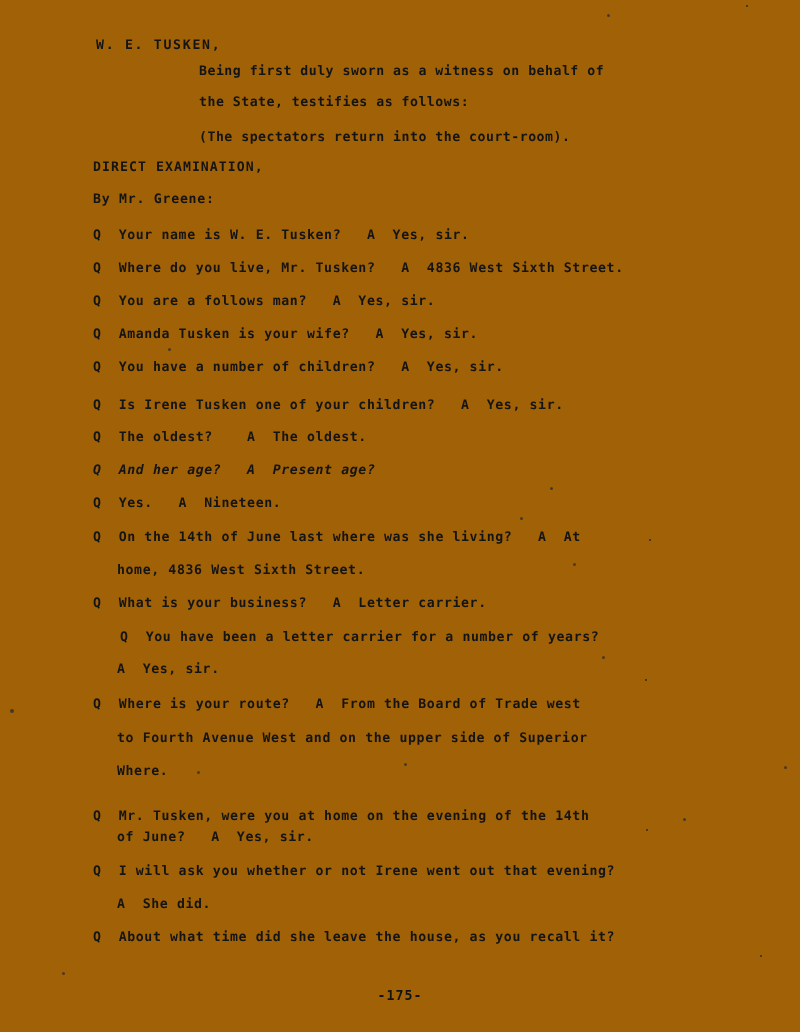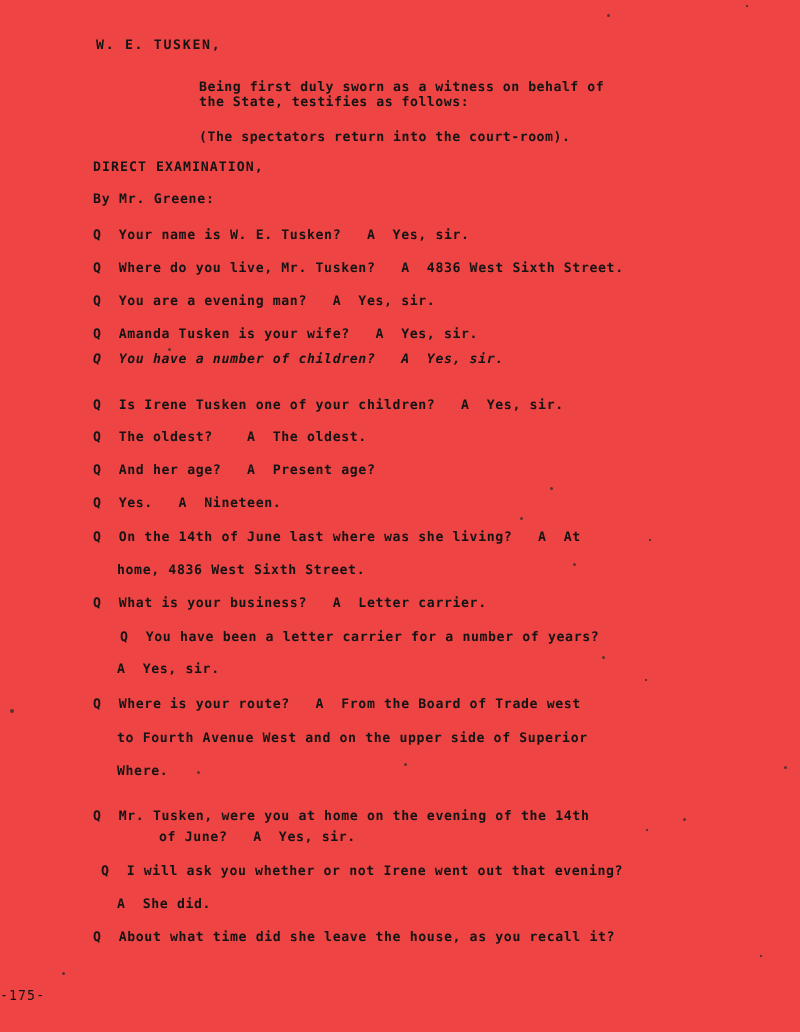--- a/index.html
+++ b/index.html
@@ -8,21 +8,21 @@
     padding: 0;
     background: #ffffff;
   }
   body {
     font-family: "DejaVu Sans Mono", "Liberation Mono", monospace;
   }
   #page {
     position: relative;
     width: 800px;
     height: 1032px;
-    background: #ef4444;
+    background: #a16207;
     overflow: hidden;
   }
   
   .tw {
     position: absolute;
     font-family: "DejaVu Sans Mono", "Liberation Mono", monospace;
     font-size: 13.2px;
     line-height: 16px;
     color: #141414;
     white-space: pre;
@@ -32,21 +32,21 @@
     text-rendering: geometricPrecision;
   }
   .witness-name {
     left: 96px;
     top: 38px;
     letter-spacing: 1.7px;
     font-weight: 700;
   }
   .sworn-block {
     left: 199px;
-    top: 80px;
+    top: 64px;
     line-height: 15px;
     letter-spacing: 0.5px;
   }
   .spectators {
     left: 199px;
     top: 130px;
     letter-spacing: 0.5px;
   }
   .heading-direct {
     left: 93px;
@@ -66,26 +66,26 @@
   }
   .cont {
     left: 117px;
     letter-spacing: 0.62px;
   }
   .page-number {
     position: absolute;
     left: 0;
     right: 0;
     top: 988px;
-    text-align: left;
+    text-align: center;
     font-family: "DejaVu Sans Mono", "Liberation Mono", monospace;
     font-size: 13.2px;
     color: #141414;
     letter-spacing: 1.1px;
-    font-weight: 400;
+    font-weight: 700;
   }
   
   .speck {
     position: absolute;
     background: #2b2b2b;
     border-radius: 50%;
     opacity: 0.75;
   }
   .speck.sq { border-radius: 0; }
 </style>
@@ -101,38 +101,38 @@
 
   <div class="tw spectators">(The spectators return into the court-room).</div>
 
   <div class="tw heading-direct">DIRECT EXAMINATION,</div>
 
   <div class="tw by-counsel">By Mr. Greene:</div>
 
   <div id="transcript-body">
       <div class="tw qa" style="top: 228px;">Q  Your name is W. E. Tusken?   A  Yes, sir.</div>
       <div class="tw qa" style="top: 261px;">Q  Where do you live, Mr. Tusken?   A  4836 West Sixth Street.</div>
-      <div class="tw qa" style="top: 294px;">Q  You are a evening man?   A  Yes, sir.</div>
+      <div class="tw qa" style="top: 294px;">Q  You are a follows man?   A  Yes, sir.</div>
       <div class="tw qa" style="top: 327px;">Q  Amanda Tusken is your wife?   A  Yes, sir.</div>
-      <div class="tw qa" style="top: 352px; font-style: italic;">Q  You have a number of children?   A  Yes, sir.</div>
+      <div class="tw qa" style="top: 360px;">Q  You have a number of children?   A  Yes, sir.</div>
       <div class="tw qa" style="top: 398px;">Q  Is Irene Tusken one of your children?   A  Yes, sir.</div>
       <div class="tw qa" style="top: 430px;">Q  The oldest?    A  The oldest.</div>
-      <div class="tw qa" style="top: 463px;">Q  And her age?   A  Present age?</div>
+      <div class="tw qa" style="top: 463px; font-style: italic;">Q  And her age?   A  Present age?</div>
       <div class="tw qa" style="top: 496px;">Q  Yes.   A  Nineteen.</div>
       <div class="tw qa" style="top: 530px;">Q  On the 14th of June last where was she living?   A  At</div>
       <div class="tw cont" style="top: 563px;">home, 4836 West Sixth Street.</div>
       <div class="tw qa" style="top: 596px; text-align: right;">Q  What is your business?   A  Letter carrier.</div>
       <div class="tw qa" style="top: 630px; margin-left: 27px;">Q  You have been a letter carrier for a number of years?</div>
       <div class="tw cont" style="top: 662px;">A  Yes, sir.</div>
       <div class="tw qa" style="top: 697px;">Q  Where is your route?   A  From the Board of Trade west</div>
       <div class="tw cont" style="top: 731px;">to Fourth Avenue West and on the upper side of Superior</div>
       <div class="tw cont" style="top: 764px;">Where.</div>
       <div class="tw qa" style="top: 809px;">Q  Mr. Tusken, were you at home on the evening of the 14th</div>
-      <div class="tw cont" style="top: 830px; margin-left: 42px;">of June?   A  Yes, sir.</div>
-      <div class="tw qa" style="top: 864px; margin-left: 8px;">Q  I will ask you whether or not Irene went out that evening?</div>
+      <div class="tw cont" style="top: 830px;">of June?   A  Yes, sir.</div>
+      <div class="tw qa" style="top: 864px;">Q  I will ask you whether or not Irene went out that evening?</div>
       <div class="tw cont" style="top: 897px;">A  She did.</div>
       <div class="tw qa" style="top: 930px;">Q  About what time did she leave the house, as you recall it?</div>
     </div>
 
   <div id="artifact-layer">
       <div class="speck" style="left: 607px; top: 14px; width: 3px; height: 3px;"></div>
       <div class="speck sq" style="left: 746px; top: 5px; width: 2px; height: 2px;"></div>
       <div class="speck" style="left: 550px; top: 487px; width: 3px; height: 3px;"></div>
       <div class="speck" style="left: 520px; top: 517px; width: 3px; height: 3px;"></div>
       <div class="speck" style="left: 168px; top: 348px; width: 3px; height: 3px;"></div>

